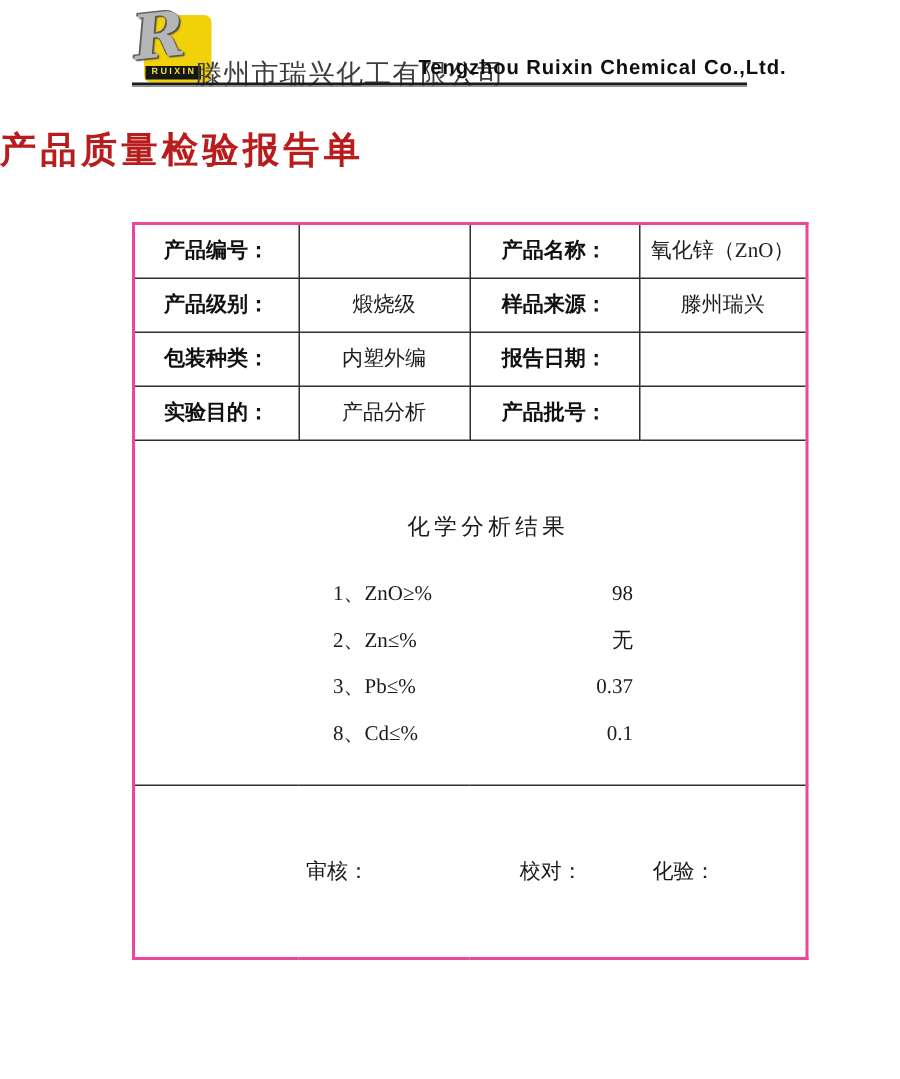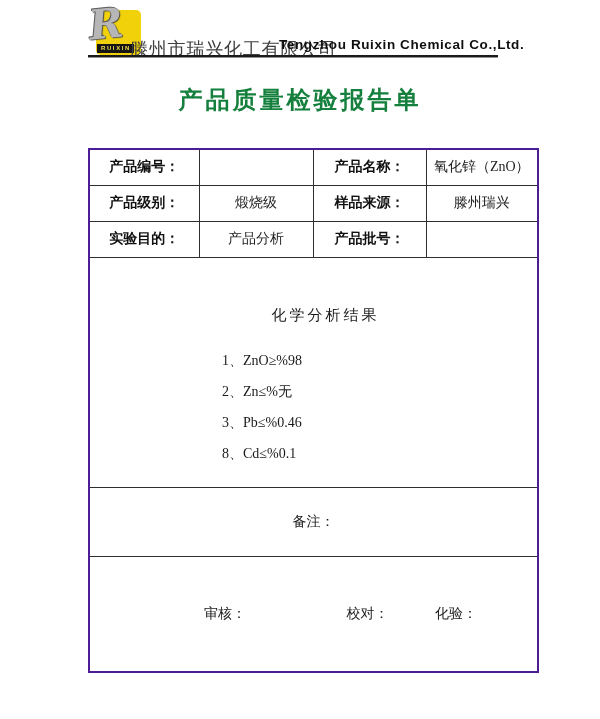--- a/index.html
+++ b/index.html
@@ -57,34 +57,34 @@
   .header-rule {
     position: absolute; left: 88px; top: 55px;
     width: 410px; height: 2px;
     border-top: 2px solid #1b1b1b;
     border-bottom: 1px solid #929292;
   }
 
   
   .page-title {
     position: absolute; left: 0; top: 84px; width: 600px;
-    text-align: center;
+    text-align: left;
     font-family: "Liberation Sans", sans-serif;
     font-weight: bold; font-size: 24px;
     letter-spacing: 3px;
-    color: #15803d;
+    color: #b91c1c;
   }
 
   
   table.report-table {
     position: absolute; left: 88px; top: 148px;
     width: 449px;
     border-collapse: collapse;
     table-layout: fixed;
-    border: 2px solid #4c1d95;
+    border: 2px solid #ec4899;
   }
   .report-table td {
     border: 1px solid #2f2f2f;
     font-size: 14px;
     text-align: center;
     vertical-align: middle;
     padding: 0;
     overflow: hidden;
   }
   .r-info td { height: 36px; }
@@ -103,21 +103,21 @@
     letter-spacing: 3px;
     margin-left: 24px;
   }
   .analysis-list {
     margin: 27px 0 0 132px;
     width: 200px;
     display: flex; flex-direction: column;
     gap: 13px;
   }
   .analysis-item {
-    display: flex; 
+    display: flex; justify-content: space-between;
     font-size: 14px; line-height: 18px;
     text-align: left;
   }
 
   .remarks-cell {
     height: 69px;
     vertical-align: top;
     text-align: left;
     padding: 12px 0 0 9px;
     font-size: 14px;
@@ -161,55 +161,56 @@
       <td class="lbl">产品名称：</td>
       <td class="val">氧化锌（ZnO）</td>
     </tr>
     <tr class="r-info">
       <td class="lbl">产品级别：</td>
       <td class="val">煅烧级</td>
       <td class="lbl">样品来源：</td>
       <td class="val">滕州瑞兴</td>
     </tr>
     <tr class="r-info">
+      <td class="lbl">包装种类：</td>
+      <td class="val">内塑外编</td>
+      <td class="lbl">报告日期：</td>
+      <td class="val"></td>
+    </tr>
+    <tr class="r-info">
       <td class="lbl">实验目的：</td>
       <td class="val">产品分析</td>
       <td class="lbl">产品批号：</td>
       <td class="val"></td>
     </tr>
 
     <tr>
       <td class="analysis-cell" colspan="4">
         <div class="analysis-heading">化学分析结果</div>
         <div class="analysis-list">
           <div class="analysis-item">
             <span>1、ZnO≥%</span>
             <span>98</span>
           </div>
           <div class="analysis-item">
             <span>2、Zn≤%</span>
             <span>无</span>
           </div>
           <div class="analysis-item">
             <span>3、Pb≤%</span>
-            <span>0.46</span>
+            <span>0.37</span>
           </div>
           <div class="analysis-item">
             <span>8、Cd≤%</span>
             <span>0.1</span>
           </div>
         </div>
       </td>
     </tr>
 
-    <tr>
-      <td class="remarks-cell" colspan="4">
-        <span>备注：</span>
-      </td>
-    </tr>
 
     <tr>
       <td class="sign-cell" colspan="4">
         <span class="sign-review">审核：</span>
         <span class="sign-proofread">校对：</span>
         <span class="sign-test">化验：</span>
       </td>
     </tr>
   </tbody>
 </table>

